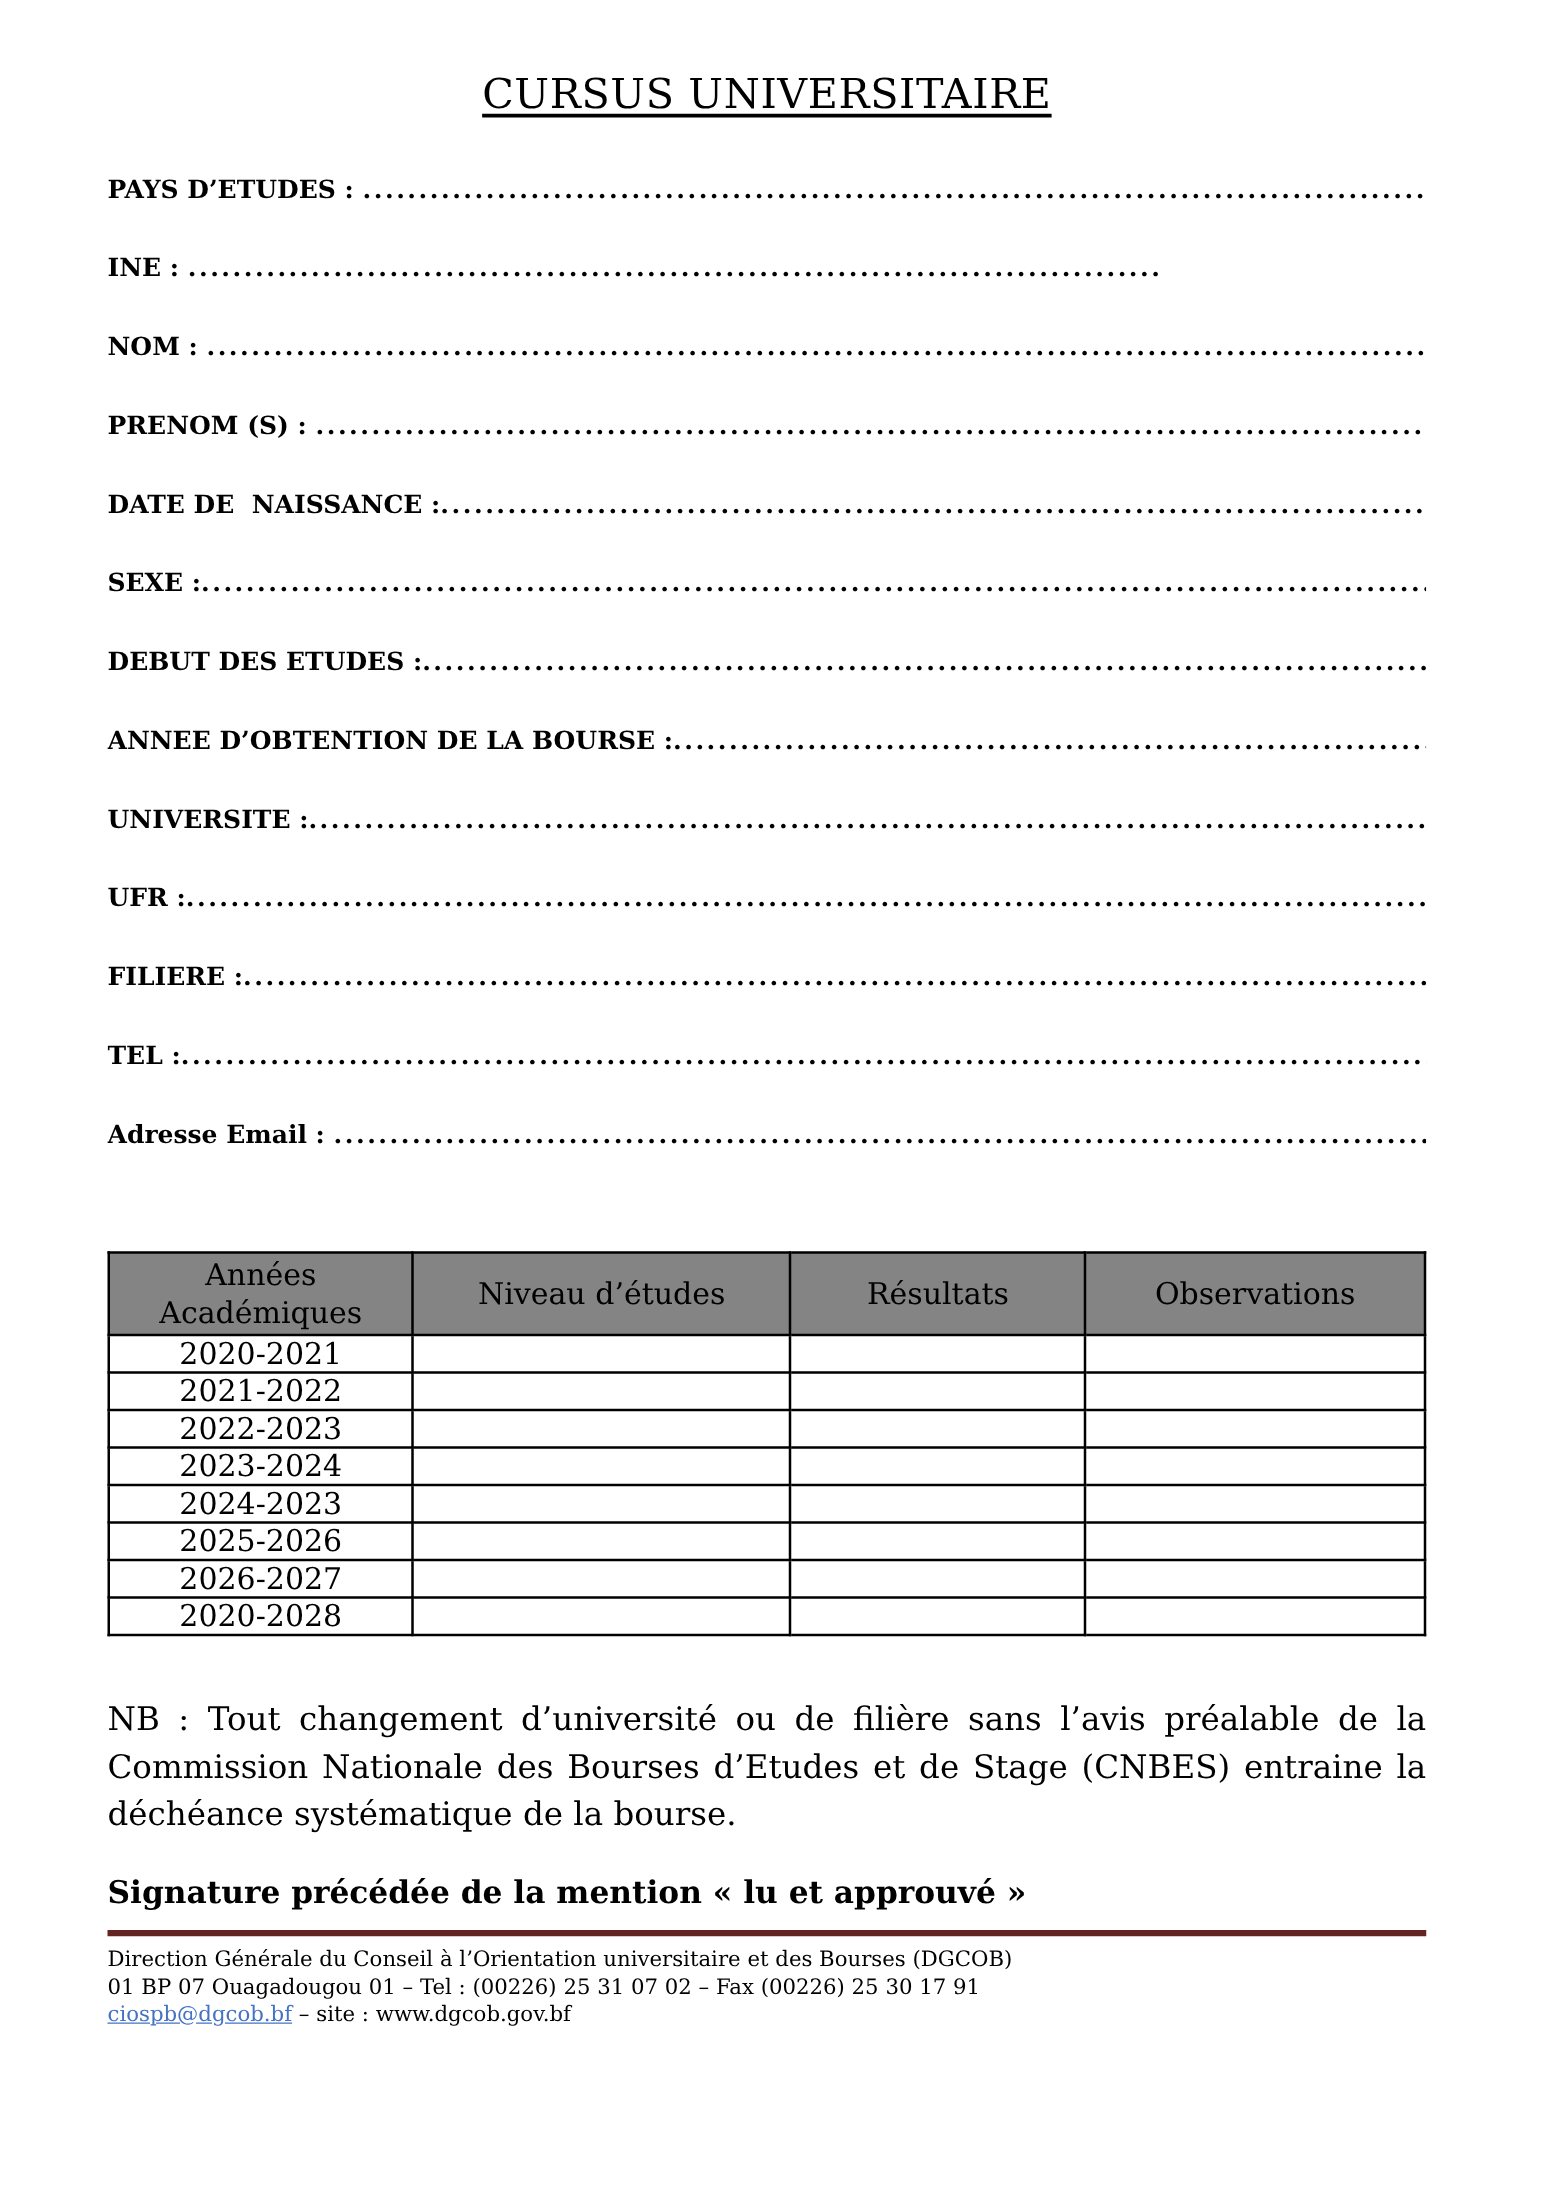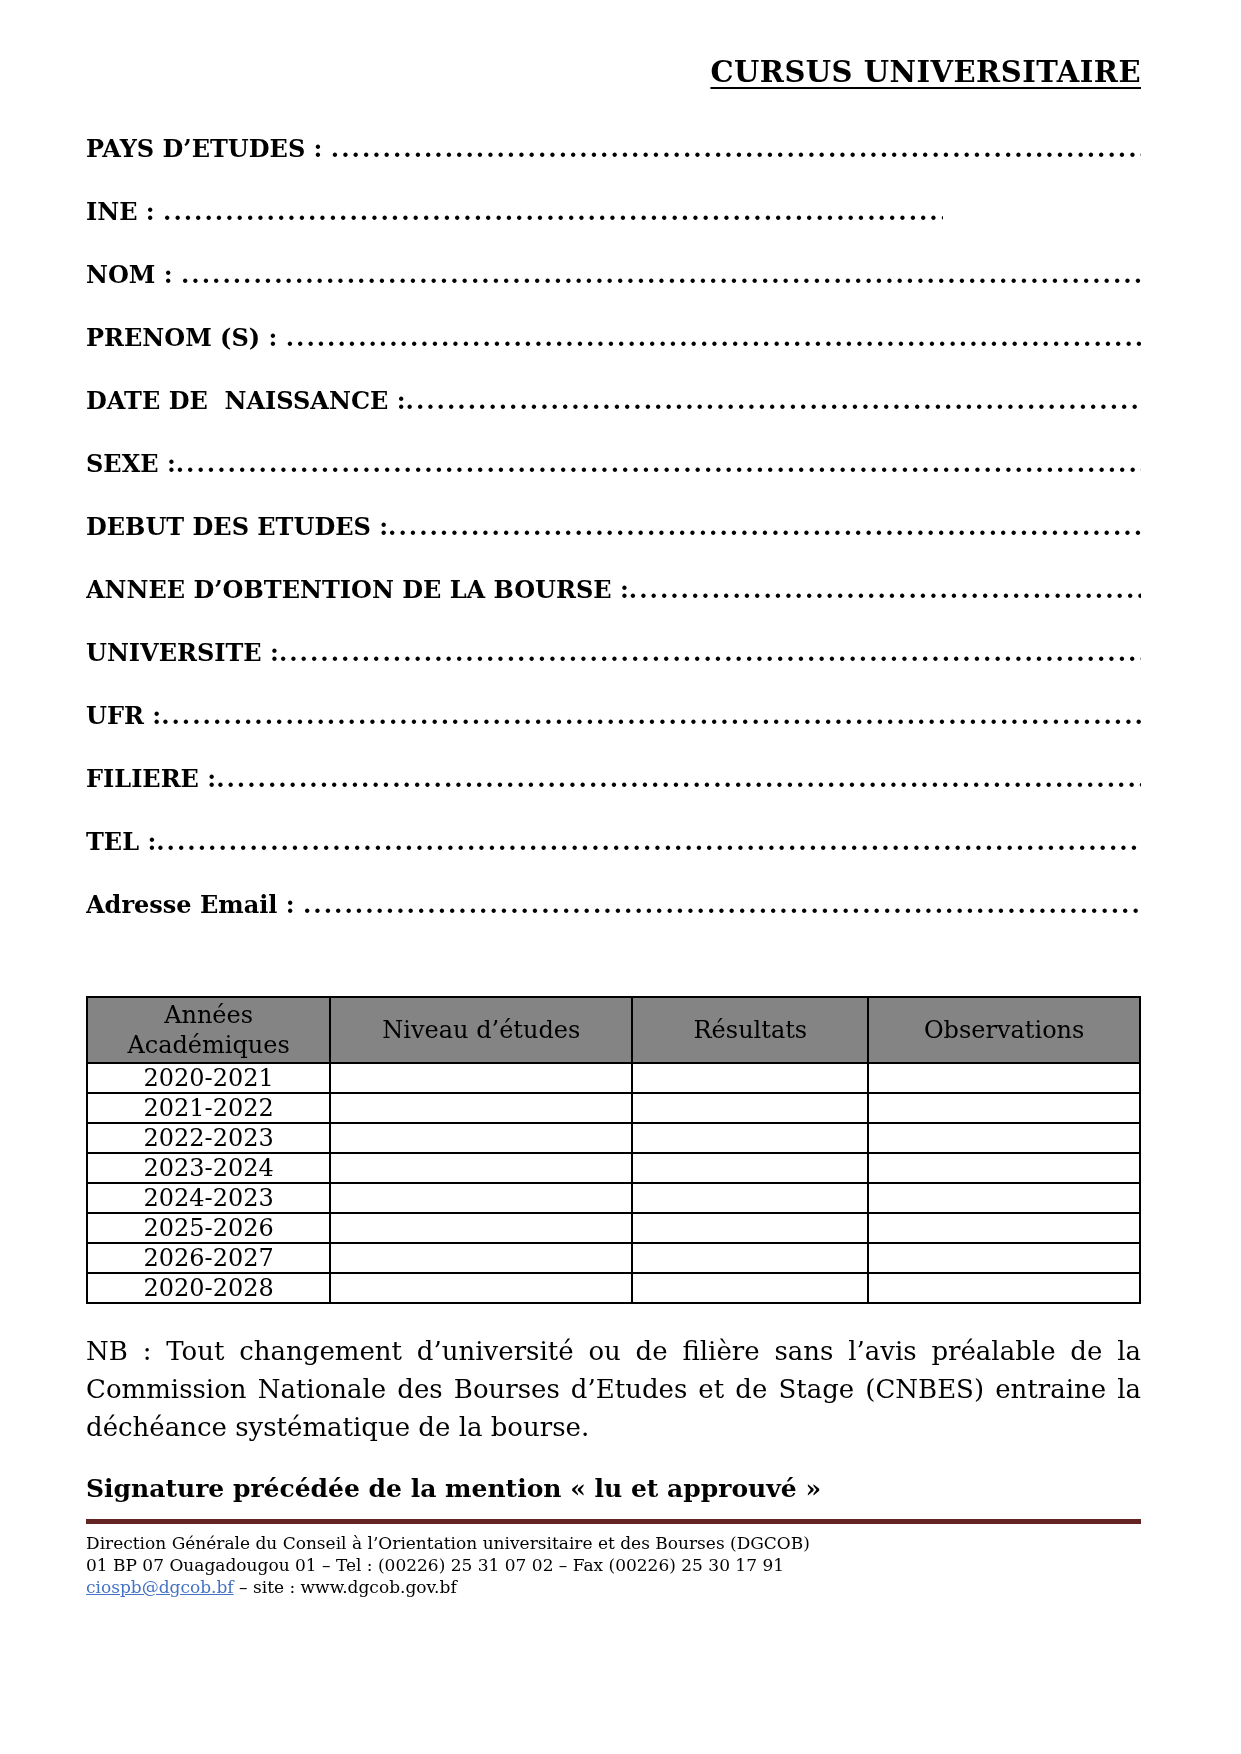--- a/index.html
+++ b/index.html
@@ -13,33 +13,33 @@
     width:1241px;
     min-height:1754px;
     margin:0 auto;
     font-family:"DejaVu Serif","Liberation Serif",serif;
     color:#000;
     padding:0 100px 0 86px;
     position:relative;
   }
   .page-title{
     margin-top:55px;
-    text-align:right;
-    font-size:29px;
-    font-weight:bold;
+    text-align:center;
+    font-size:33px;
+    font-weight:normal;
     letter-spacing:0.5px;
     text-decoration:underline;
     text-underline-offset:5px;
   }
   .fields{margin-top:45px;}
   .field{
     display:flex;
     align-items:baseline;
     height:63px;
-    font-size:24px;
+    font-size:20px;
     font-weight:bold;
     overflow:hidden;
   }
   .field .label{white-space:pre;flex:0 0 auto;}
   .field .dots{
     flex:1 1 auto;
     overflow:hidden;
     white-space:nowrap;
     letter-spacing:2px;
     min-width:0;
@@ -65,21 +65,21 @@
   table.cursus thead th:first-child .hdr-wrap{
     display:inline-block;
     max-width:185px;
   }
   table.cursus tbody td{height:27px;}
   col.c1{width:23.1%;}
   col.c2{width:28.7%;}
   col.c3{width:22.4%;}
   col.c4{width:25.8%;}
   .nb-note{
-    margin-top:28px;
+    margin-top:48px;
     font-size:26px;
     line-height:38px;
     text-align:justify;
   }
   .signature-note{
     margin-top:28px;
     font-size:25px;
     font-weight:bold;
   }
   .footer{margin-top:16px;}

